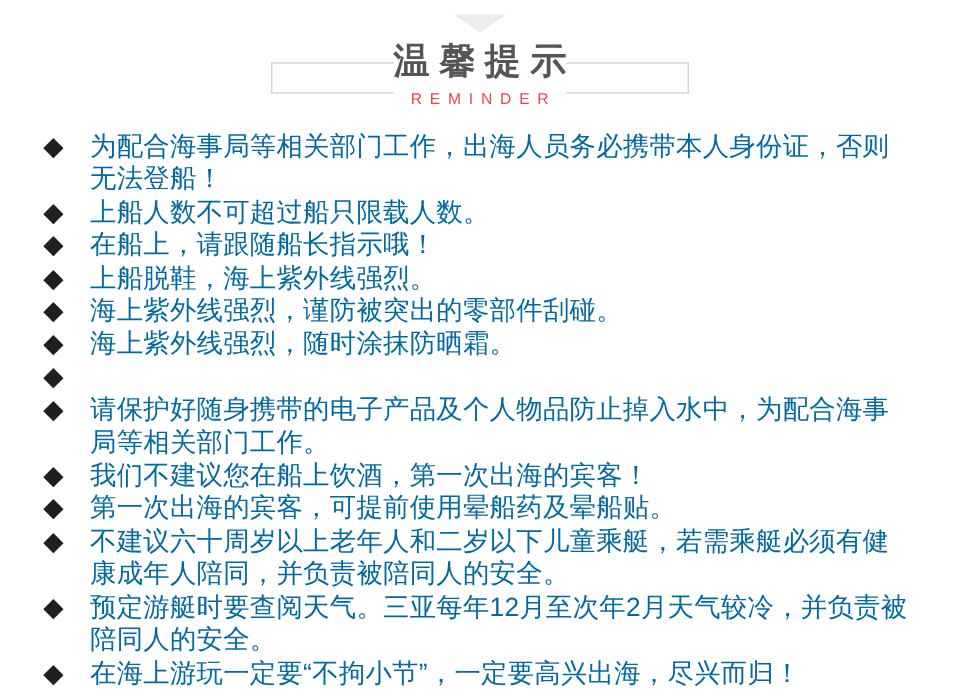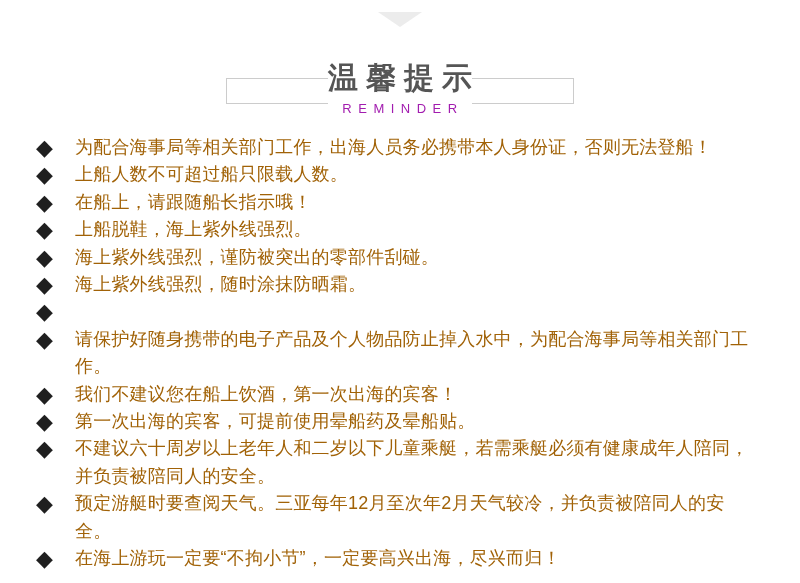--- a/index.html
+++ b/index.html
@@ -19,21 +19,21 @@
     height: 0;
     margin: 12px auto 0 auto;
     border-left: 22px solid transparent;
     border-right: 22px solid transparent;
     border-top: 15px solid #ececec;
   }
   
   .header {
     position: relative;
     width: 348px;
-    margin: 36px auto 0 auto;
+    margin: 10px auto 0 auto;
     text-align: center;
   }
   .bracket {
     position: absolute;
     top: 15px;
     width: 102px;
     height: 26px;
     border: 1px solid #cccccc;
     box-sizing: border-box;
   }
@@ -53,43 +53,43 @@
     padding-left: 8px; 
     color: #555555;
     white-space: nowrap;
   }
   .header-subtitle {
     margin-top: 9px;
     font-size: 13px;
     line-height: 14px;
     letter-spacing: 6.5px;
     padding-left: 6px; 
-    color: #a21caf;
+    color: #ef4444;
     white-space: nowrap;
   }
   
   .reminder-list {
     margin: 18px 42px 0 36px;
   }
   .reminder-item {
     display: flex;
     align-items: flex-start;
   }
   .bullet {
     flex: 0 0 22px;
     font-size: 22px;
     line-height: 27.4px;
     color: #1f1f1f;
     margin-right: 17px;
     text-align: left;
   }
   .reminder-text {
-    font-size: 18px;
+    font-size: 22px;
     line-height: 27.4px;
-    color: #a16207;
+    color: #0369a1;
     letter-spacing: 0.2px;
   }
 </style>
 </head>
 <body>
 
 <div class="page">
 
   <div class="top-triangle"></div>
 

